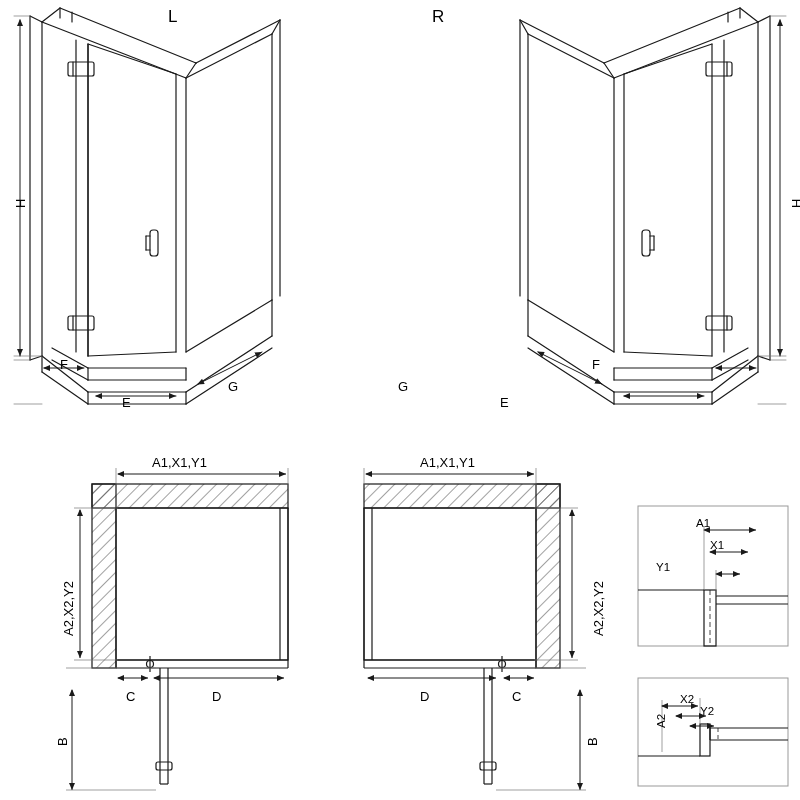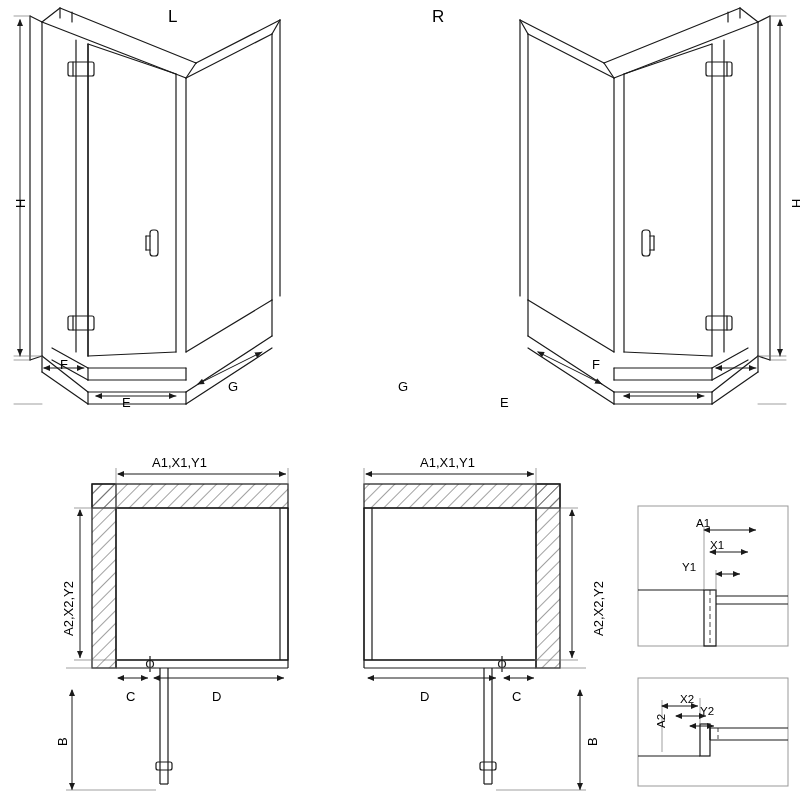--- a/index.html
+++ b/index.html
@@ -333,19 +333,19 @@
   <div class="lbl lbl-mid rot90" style="left:56px; top:746px;">B</div>
 
   <div class="lbl lbl-mid" style="left:420px; top:456px;">A1,X1,Y1</div>
   <div class="lbl lbl-mid rot90" style="left:592px; top:636px;">A2,X2,Y2</div>
   <div class="lbl lbl-mid" style="left:420px; top:690px;">D</div>
   <div class="lbl lbl-mid" style="left:512px; top:690px;">C</div>
   <div class="lbl lbl-mid rot90" style="left:586px; top:746px;">B</div>
 
   <div class="lbl lbl-sm" style="left:696px; top:518px;">A1</div>
   <div class="lbl lbl-sm" style="left:686px; top:540px;margin-left:24px;">X1</div>
-  <div class="lbl lbl-sm" style="left:682px; top:562px;">Y1</div>
+  <div class="lbl lbl-sm" style="left:656px; top:562px;">Y1</div>
 
   <div class="lbl lbl-sm rot90" style="left:656px; top:728px;">A2</div>
   <div class="lbl lbl-sm" style="left:680px; top:694px;text-align:center;">X2</div>
   <div class="lbl lbl-sm" style="left:700px; top:706px;">Y2</div>
 
 </div>
 
 </body></html>

